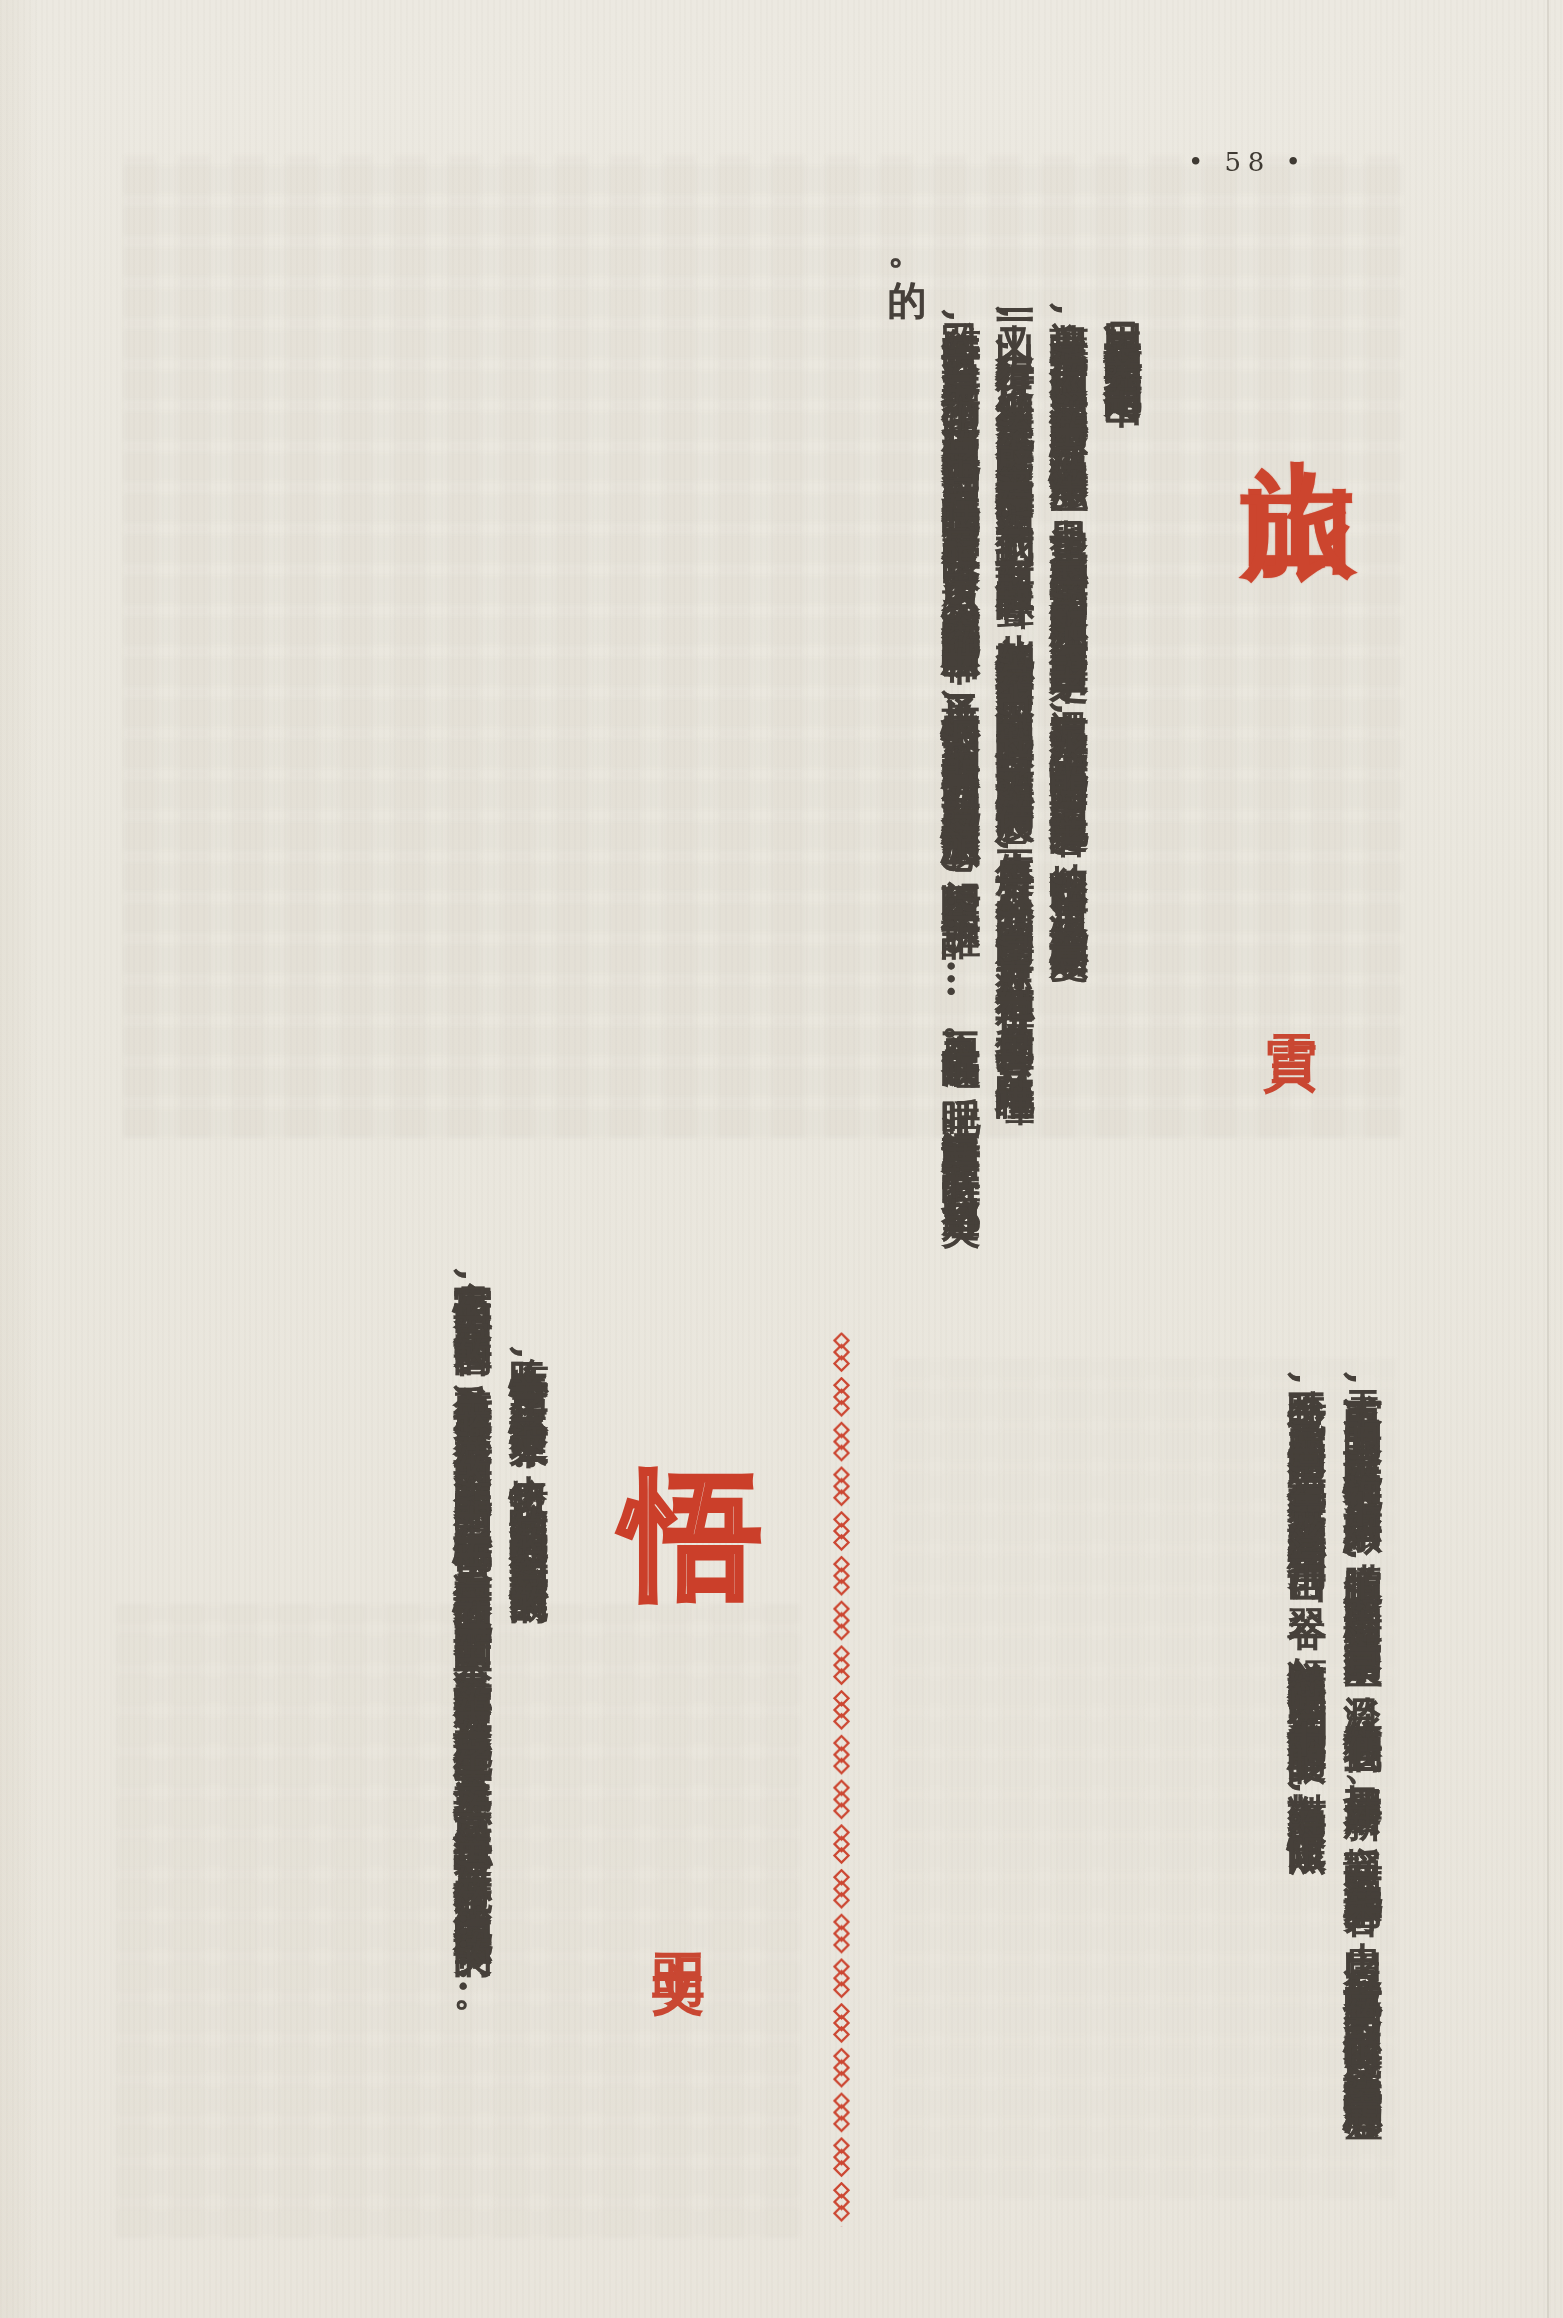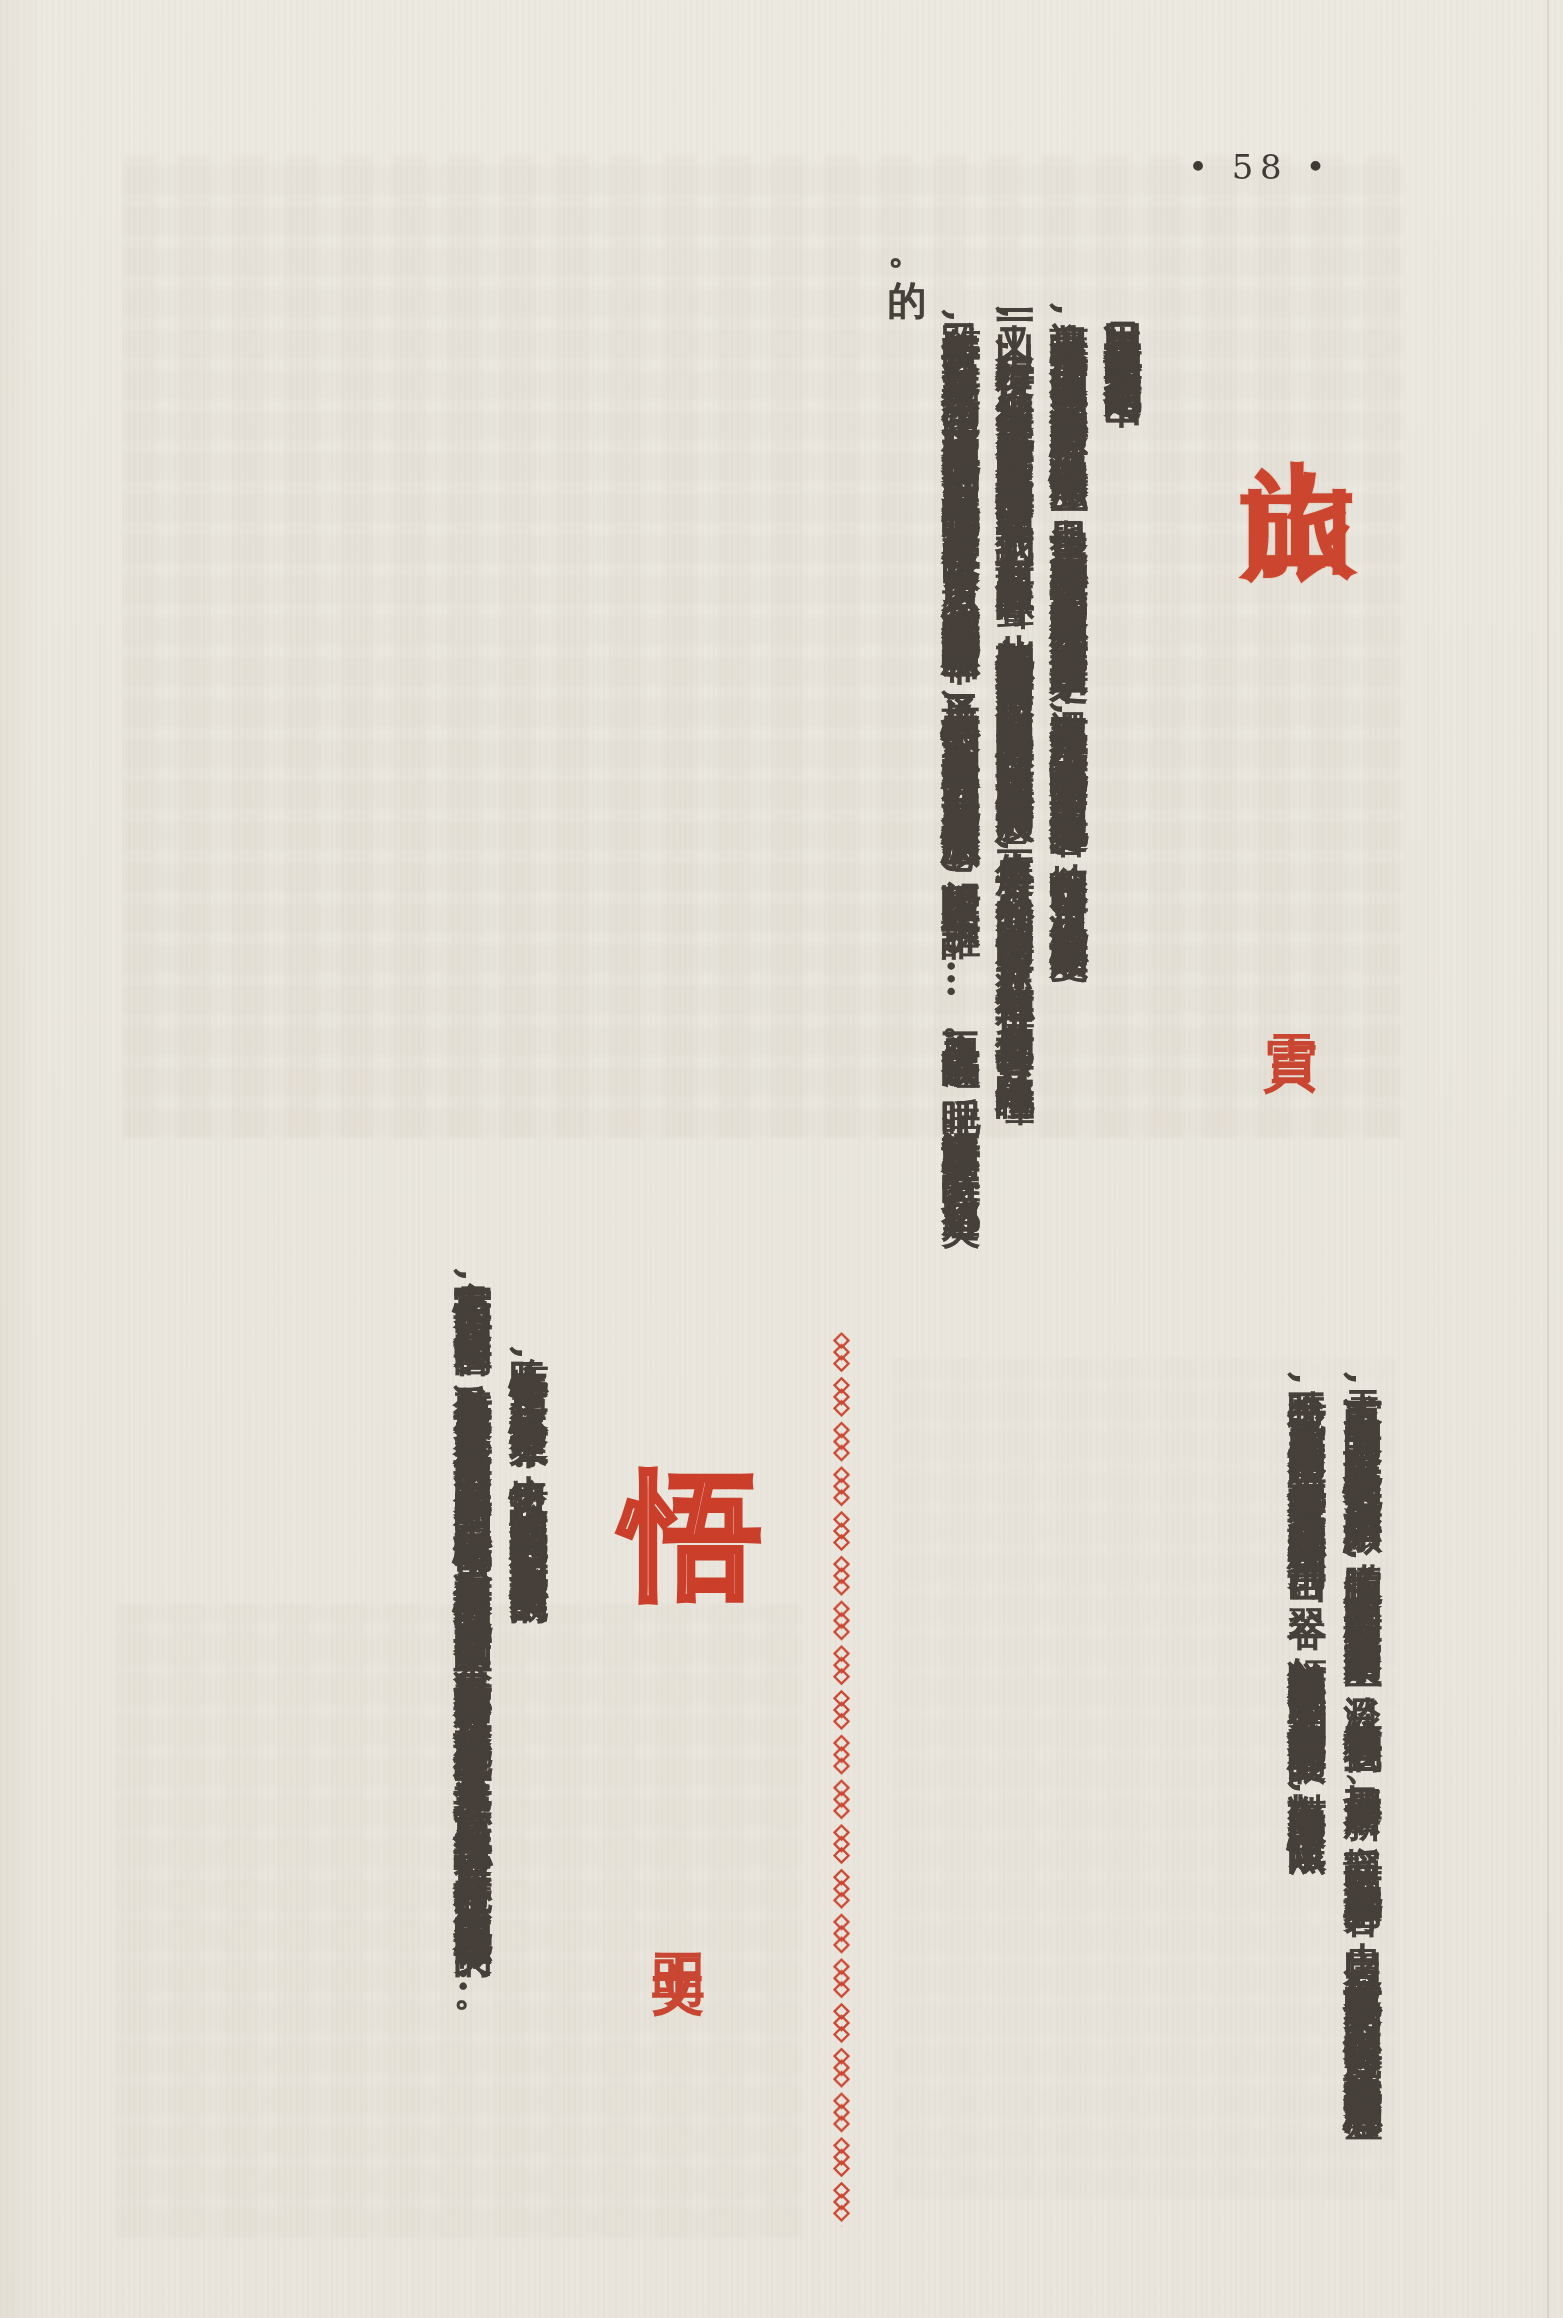--- a/index.html
+++ b/index.html
@@ -21,21 +21,21 @@
       repeating-linear-gradient(0deg, rgba(125,115,98,0.045) 0 30px, rgba(0,0,0,0) 30px 41px);
     filter:blur(1.9px);
   }
   .ghost.g1{left:123px;top:155px;width:1280px;height:983px;opacity:.65;}
   .ghost.g2{left:116px;top:1604px;width:685px;height:634px;opacity:.45;}
   .ghost.g3{left:892px;top:1358px;width:504px;height:841px;opacity:.28;}
   .scan-edge{position:absolute;left:1547px;top:0;width:1.9px;height:100%;
     background:rgba(90,80,65,0.12);}
   .page-number{
     position:absolute;left:1188px;top:147px;width:97px;
-    font-size:34px;color:#3f3a33;letter-spacing:6.5px;white-space:nowrap;
+    font-size:26px;color:#3f3a33;letter-spacing:6.5px;white-space:nowrap;
   }
   .vtext{
     writing-mode:vertical-rl;
     -webkit-writing-mode:vertical-rl;
     text-orientation:mixed;
   }
   .body-text{
     position:absolute;
     color:#46403a;
     font-size:39px;

